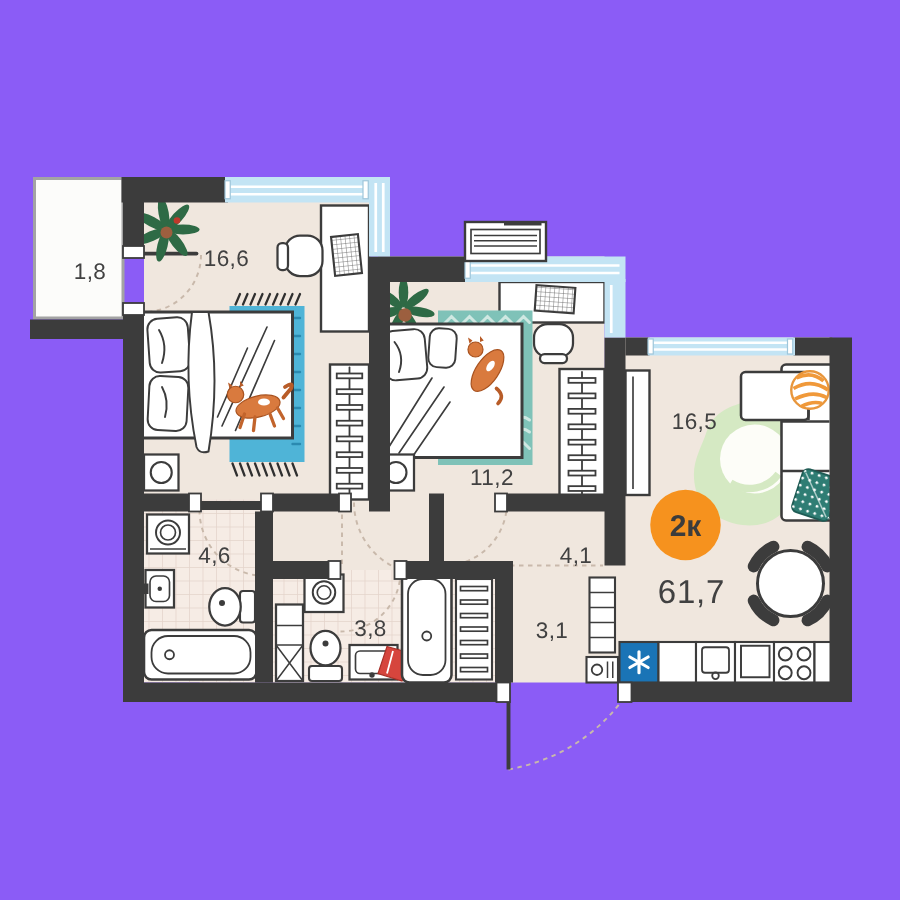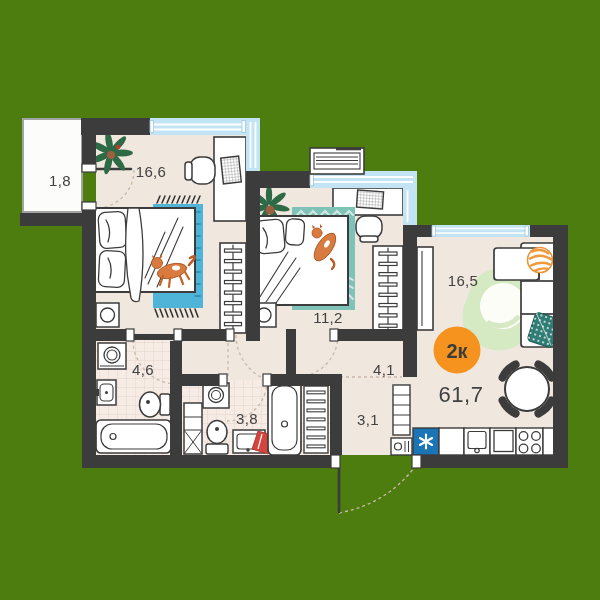--- a/index.html
+++ b/index.html
@@ -1,16 +1,16 @@
 <!DOCTYPE html>
 <html><head>
 <meta charset="utf-8">
 <style>
   html,body{margin:0;padding:0;background:#ffffff;}
-  .stage{width:600px;height:600px;position:relative;background:#4d7c0f;overflow:hidden;}
+  .stage{width:600px;height:600px;position:relative;background:#8b5cf6;overflow:hidden;}
   svg{display:block;}
   text{font-family:"Liberation Sans","DejaVu Sans",sans-serif;fill:#414141;}
   .area-label{font-size:15px;letter-spacing:.3px;}
   .total-label{font-size:22px;letter-spacing:.5px;}
   .badge-label{font-size:20px;font-weight:bold;fill:#3c3c3c;}
 </style>
 </head>
 <body>
 
 <div class="stage">

